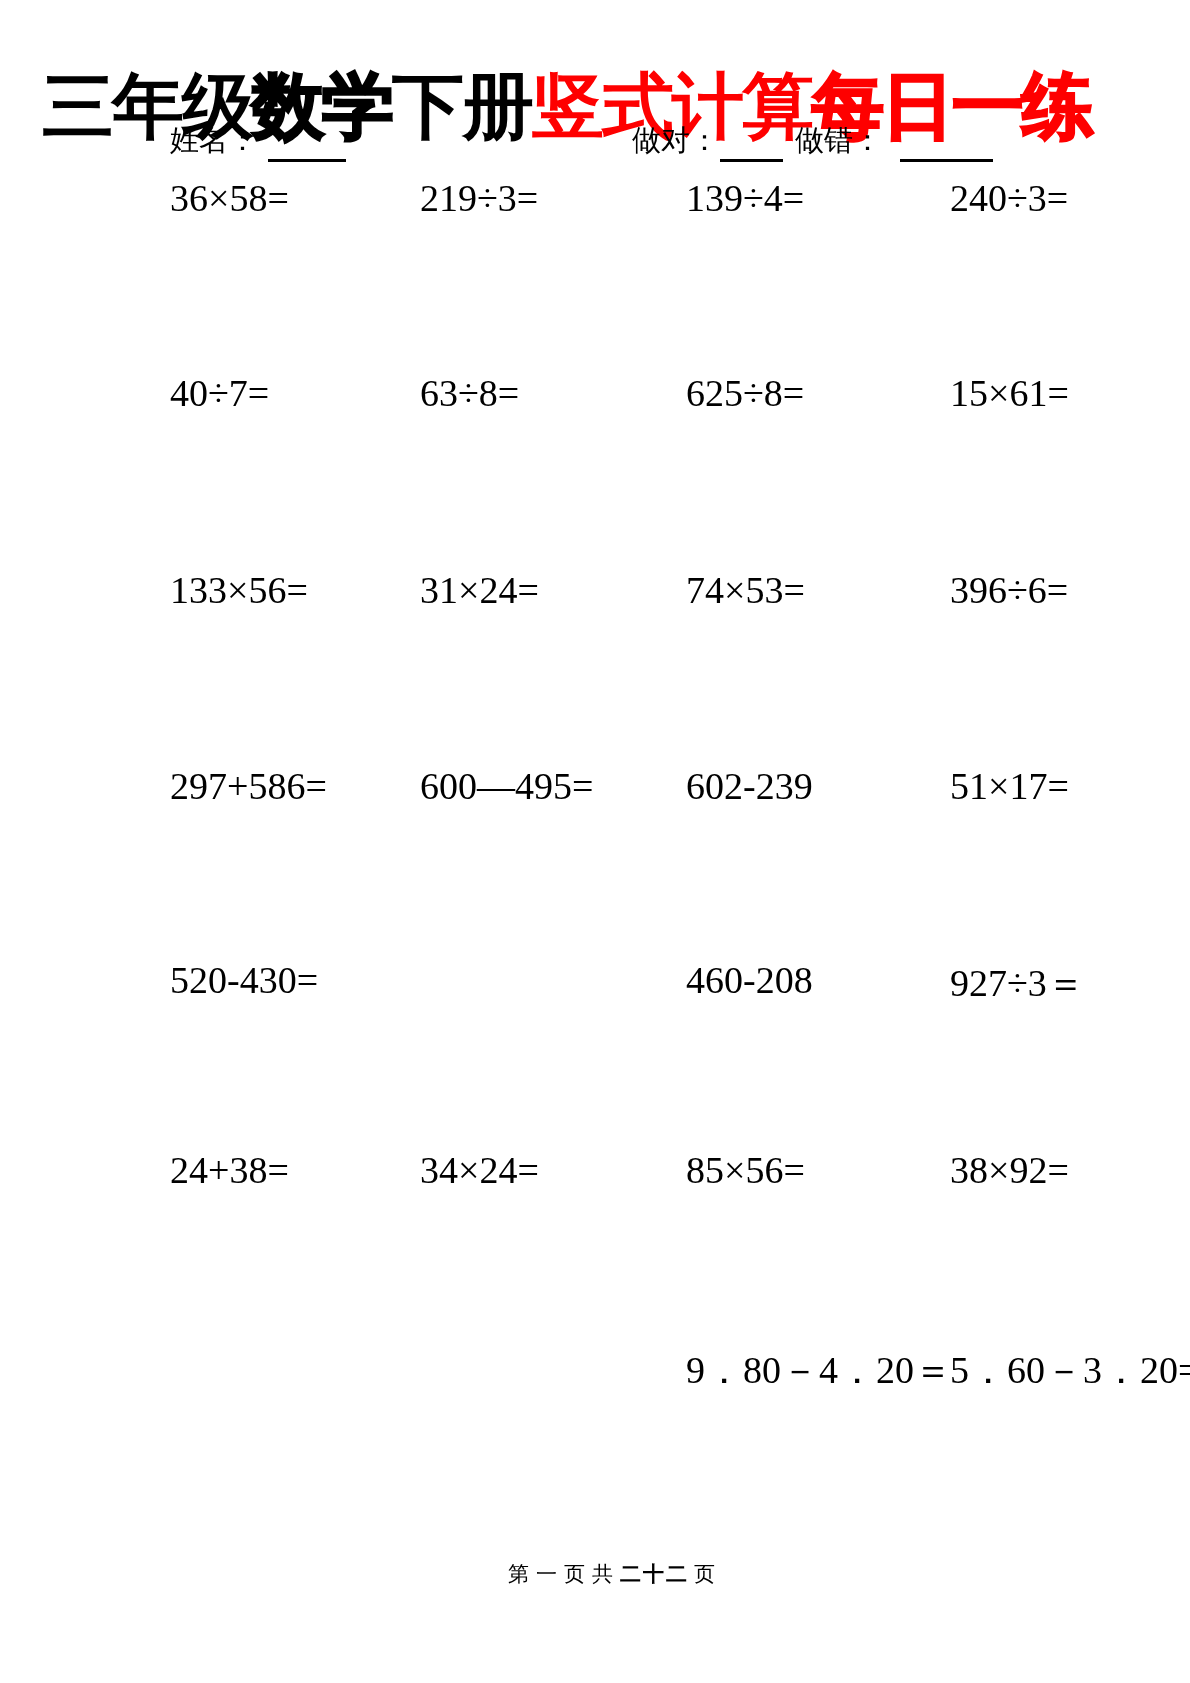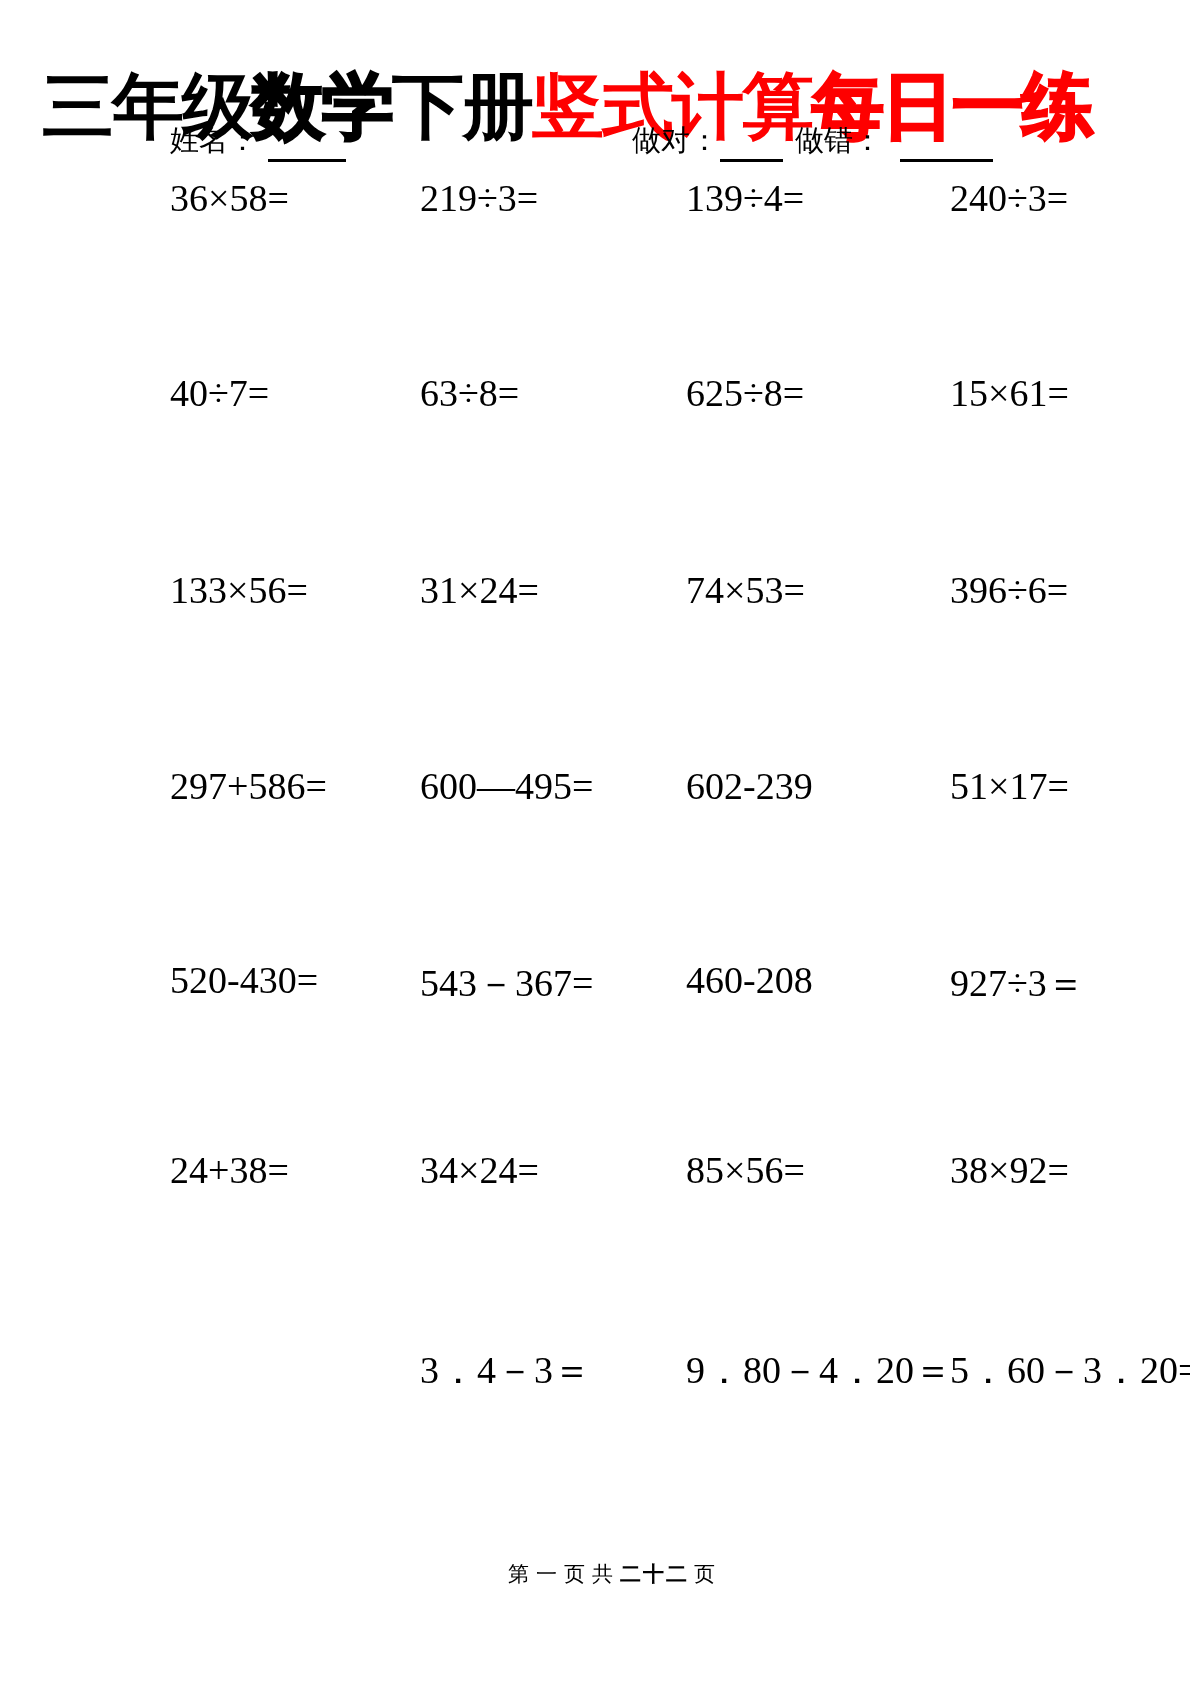--- a/index.html
+++ b/index.html
@@ -124,33 +124,31 @@
 
 <div class="prow r3">
   <span class="cell c0">297+586=</span>
   <span class="cell c1">600—495=</span>
   <span class="cell c2">602-239</span>
   <span class="cell c3">51×17=</span>
 </div>
 
 <div class="prow r4">
   <span class="cell c0">520-430=</span>
-  <span class="cell c1">543－367=</span>
   <span class="cell c2">460-208</span>
   <span class="cell c3">927÷3＝</span>
 </div>
 
 <div class="prow r5">
   <span class="cell c0">24+38=</span>
   <span class="cell c1">34×24=</span>
   <span class="cell c2">85×56=</span>
   <span class="cell c3">38×92=</span>
 </div>
 
 <div class="prow r6">
-  <span class="cell c1">3．4－3＝</span>
   <span class="cell c2">9．80－4．20＝</span>
   <span class="cell c3">5．60－3．20=</span>
 </div>
 
 <div class="footer">
   <span>第一页共</span><span class="count">二十二</span><span>页</span>
 </div>
 
 </body></html>

